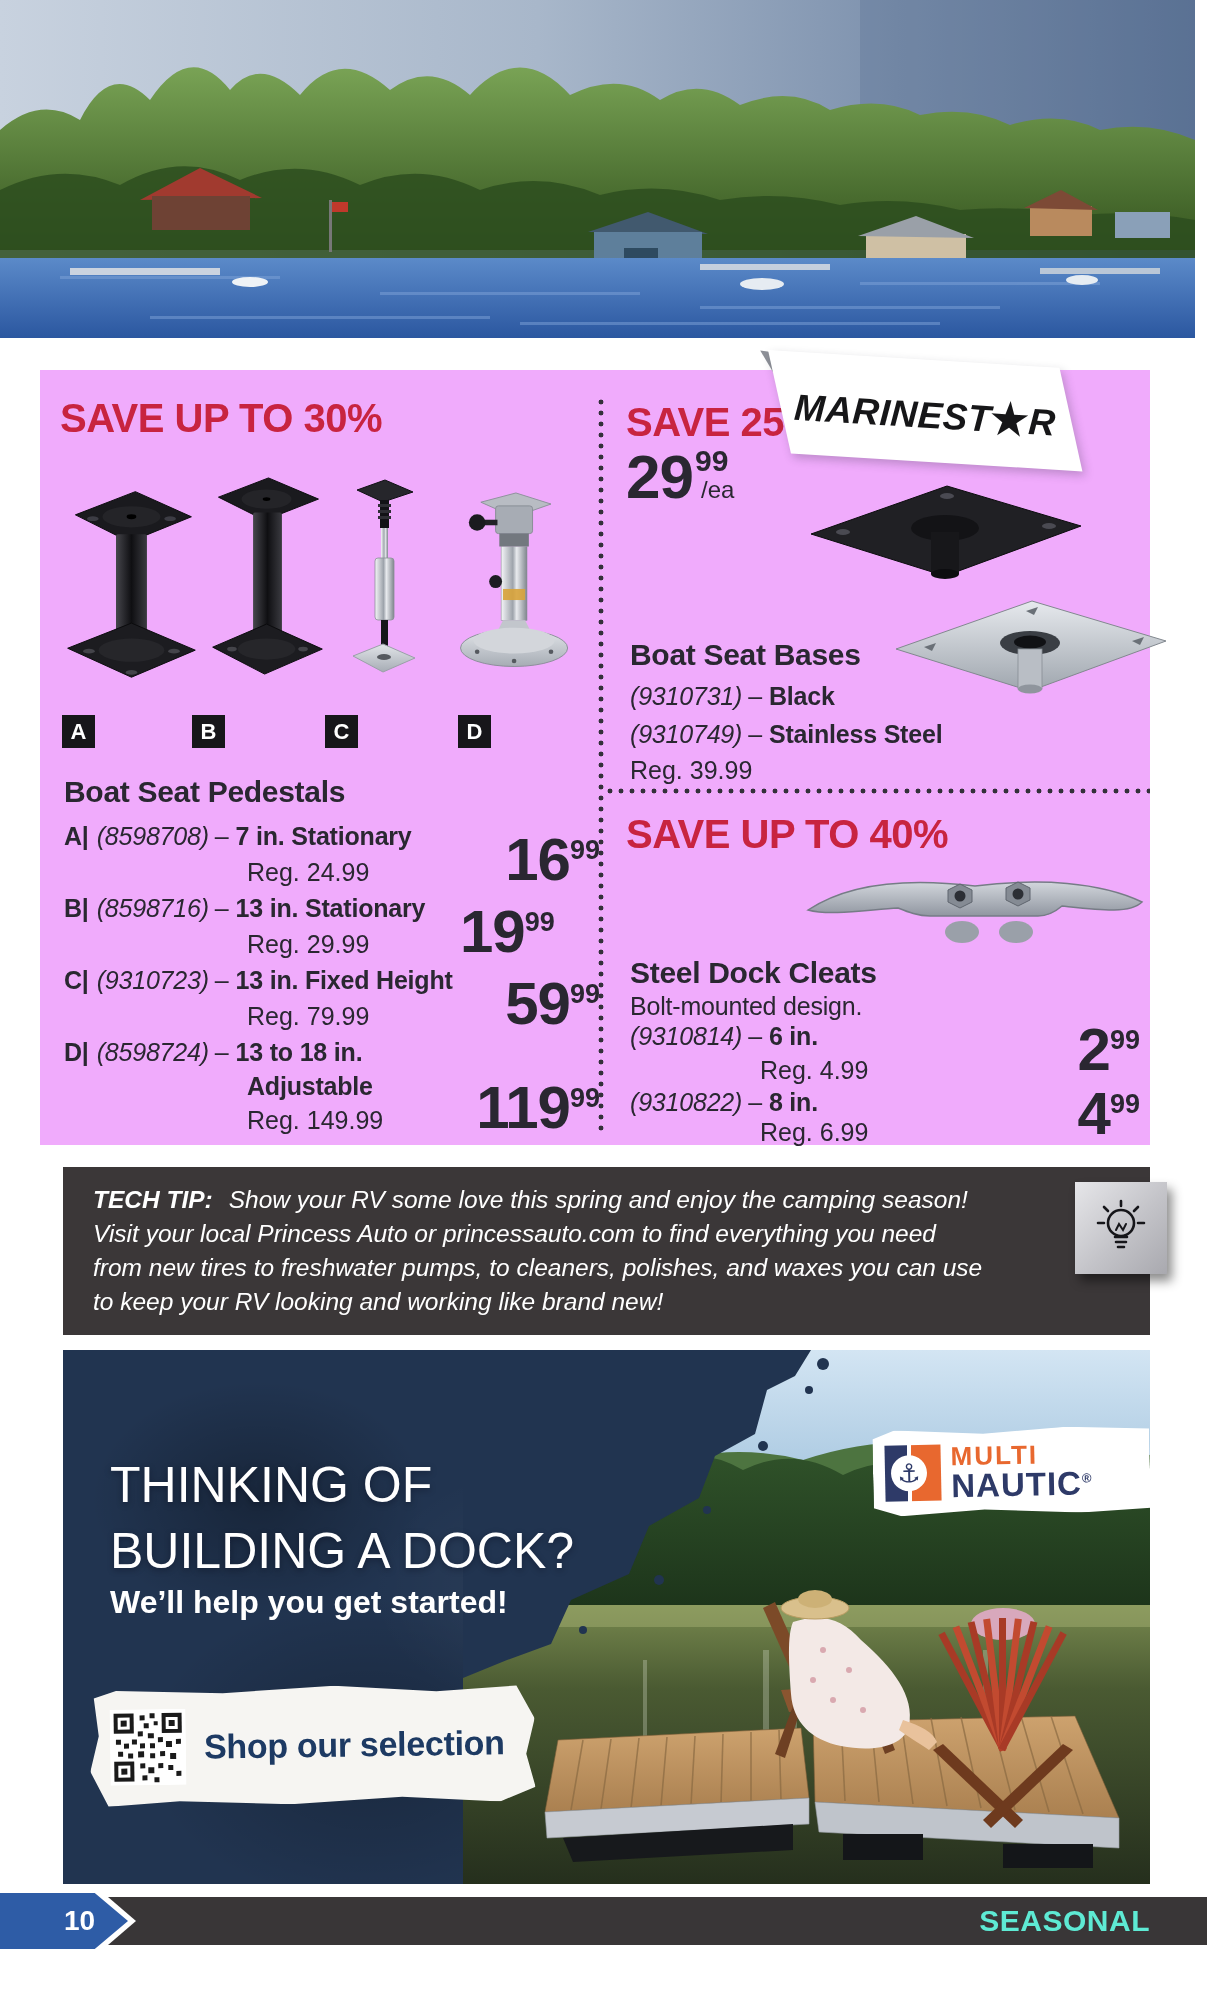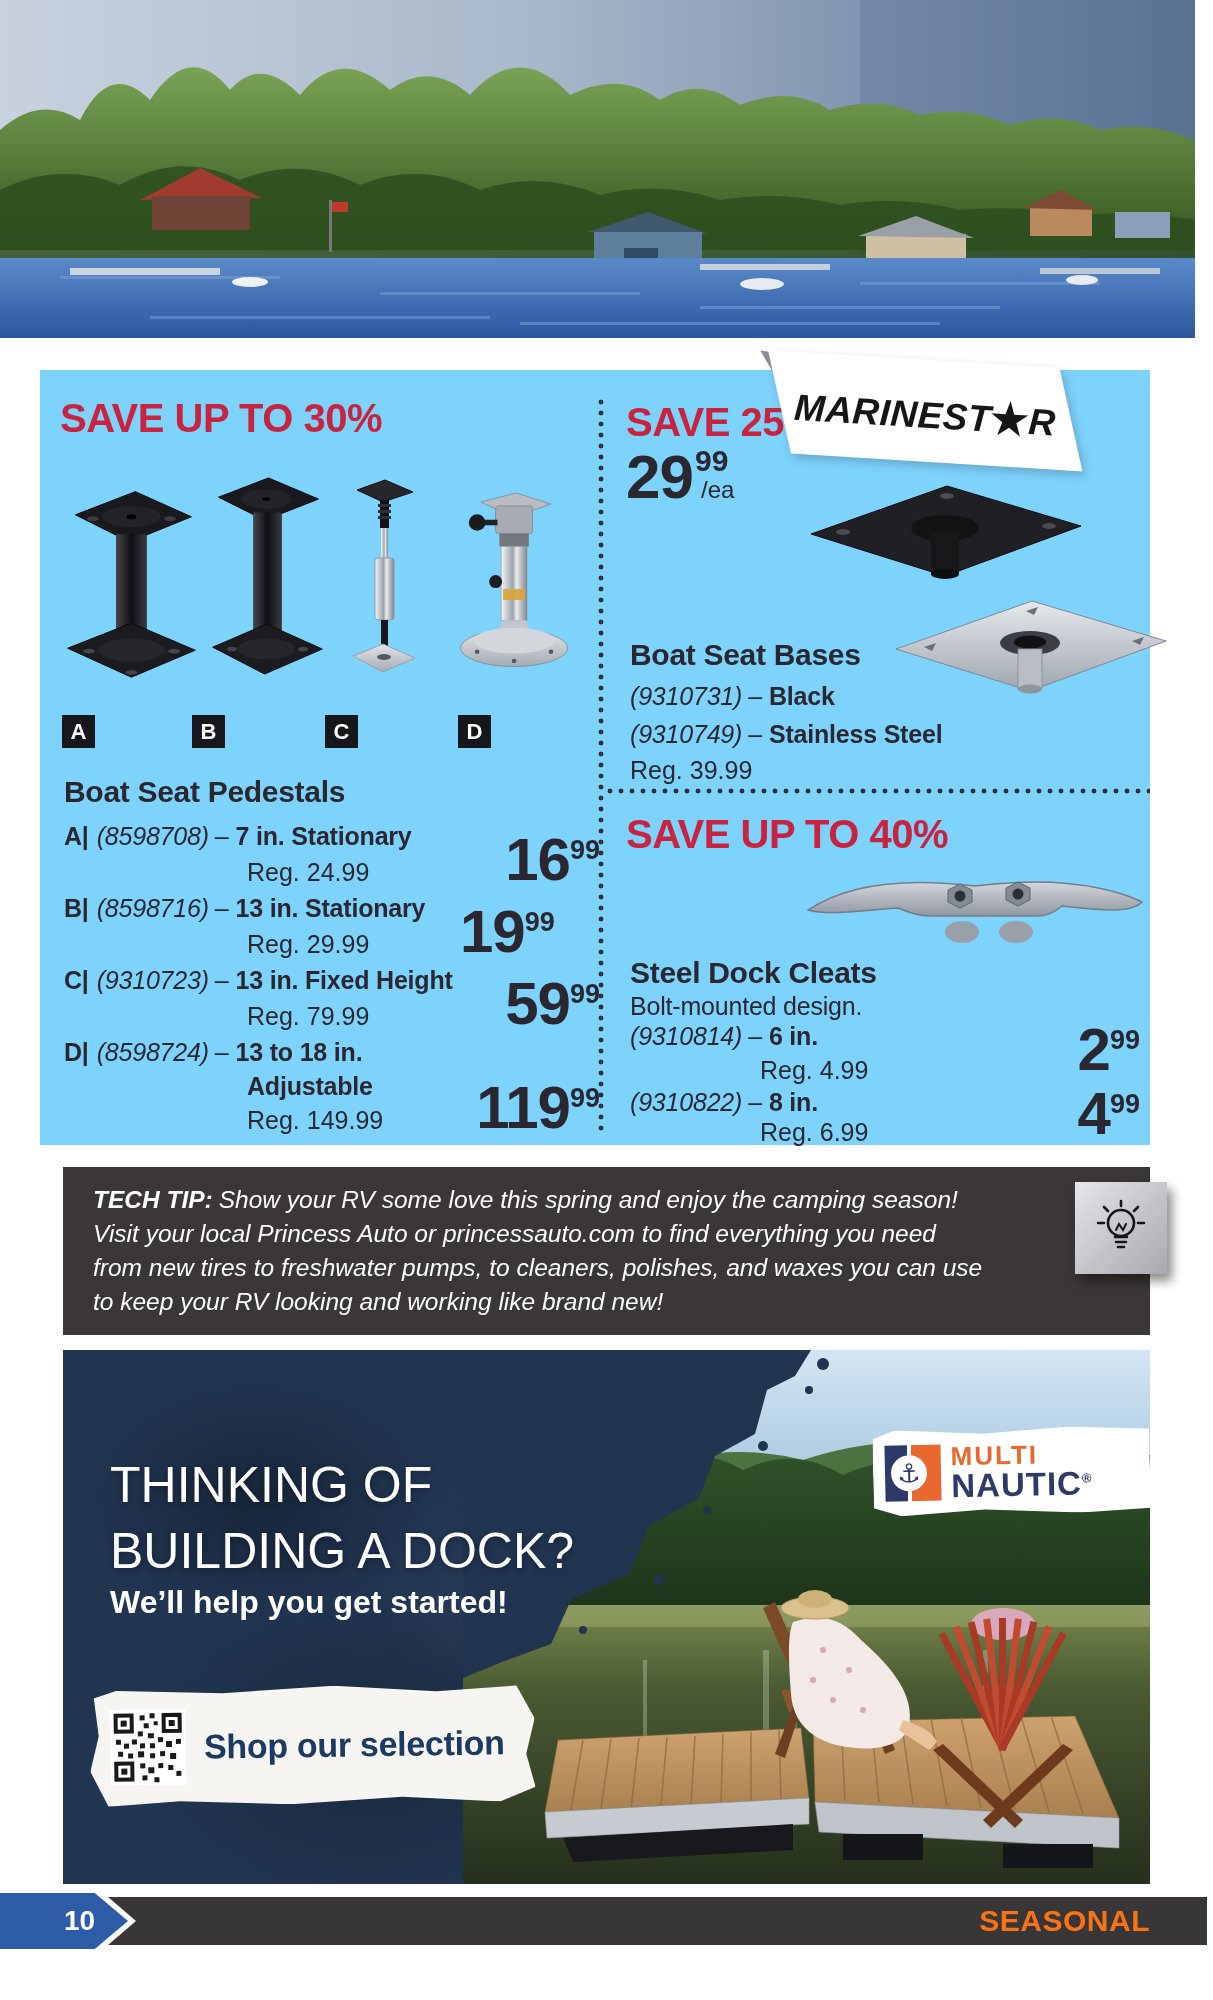--- a/index.html
+++ b/index.html
@@ -1,20 +1,20 @@
 <!DOCTYPE html>
 <html><head>
 <meta charset="utf-8">
 <style>
   html,body{margin:0;padding:0;background:#fff;}
   .page{position:relative;width:1213px;height:2000px;overflow:hidden;background:#fff;
         font-family:"Liberation Sans","DejaVu Sans",sans-serif;color:#2a2731;}
   .abs{position:absolute;}
   
-  .panel{left:40px;top:370px;width:1110px;height:775px;background:#7dd3fc;}
+  .panel{left:40px;top:370px;width:1110px;height:775px;background:#f0abfc;}
   .save-red{font-weight:800;font-size:40px;letter-spacing:-0.5px;color:#c82440;white-space:nowrap;}
   .chip{width:33px;height:33px;background:#17161a;color:#fff;font-weight:700;font-size:22px;
         display:flex;align-items:center;justify-content:center;}
   .sec-title{font-weight:800;font-size:30px;letter-spacing:-0.3px;white-space:nowrap;}
   .line{font-size:25px;letter-spacing:-0.2px;white-space:nowrap;}
   .line .marker{font-weight:800;margin-right:8px;}
   .line .part{font-style:italic;}
   .line .dash{margin:0 7px 0 6px;}
   .line .desc{font-weight:800;}
   .reg{font-size:25px;white-space:nowrap;}
@@ -35,21 +35,21 @@
              transform:rotate(3.5deg) skewX(16deg);transform-origin:top left;
              box-shadow:2px 4px 9px rgba(40,40,60,.25);display:flex;align-items:center;justify-content:center;}
   .ms-inner{transform:skewX(-16deg);font-style:italic;font-weight:800;font-size:37px;
             letter-spacing:0.5px;color:#161618;white-space:nowrap;}
   .ms-star{font-style:normal;font-size:1.3em;margin:0 -3px;position:relative;top:3px;}
   .ms-fold{left:758px;top:352px;width:0;height:0;border-top:30px solid #8e9198;border-left:24px solid transparent;
            transform:rotate(8deg);}
   
   .techtip{left:63px;top:1167px;width:1087px;height:168px;background:#3b3738;}
   .tt-text{left:30px;top:16px;width:1000px;color:#fff;font-style:italic;font-size:24.5px;line-height:34px;}
-  .tt-label{font-weight:800;margin-right:6px;}
+  .tt-label{font-weight:800;margin-right:16px;}
   .bulb-box{left:1075px;top:1182px;width:92px;height:92px;
             background:linear-gradient(135deg,#e6e6e9 0%,#c3c3c8 55%,#a9a9af 100%);
             box-shadow:5px 7px 10px rgba(0,0,0,.45);display:flex;align-items:center;justify-content:center;}
   
   .ad{left:63px;top:1350px;width:1087px;height:534px;
       background:radial-gradient(240px 170px at 18% 28%,rgba(0,0,0,.28),transparent 70%),
                  radial-gradient(320px 220px at 28% 75%,rgba(0,0,0,.22),transparent 70%),
                  radial-gradient(260px 180px at 45% 45%,rgba(255,255,255,.05),transparent 70%),
                  #213450;}
   .ad-photo{left:400px;top:0;width:687px;height:534px;}
@@ -66,21 +66,21 @@
   .mn-text{margin-left:10px;line-height:1;}
   .mn-top{color:#e8682f;font-weight:800;font-size:26px;letter-spacing:2px;}
   .mn-bottom{color:#2e3a68;font-weight:800;font-size:33px;letter-spacing:1px;}
   .mn-reg{font-size:13px;vertical-align:super;color:#2e3a68;font-weight:700;}
   .cta-band{left:27px;top:336px;width:445px;height:118px;background:#f6f5f2;transform:rotate(-0.8deg);
             clip-path:polygon(1% 8%,6% 2%,30% 5%,55% 0%,78% 6%,96% 2%,100% 30%,98% 60%,100% 88%,92% 100%,70% 95%,45% 100%,20% 96%,4% 100%,0% 70%,2% 40%);
             display:flex;align-items:center;}
   .cta-text{margin-left:18px;color:#1d3a63;font-weight:800;font-size:34px;letter-spacing:-0.3px;}
   
   .footer-bar{left:0;top:1897px;width:1207px;height:48px;background:#393637;}
-  .f-season{position:absolute;right:57px;top:0;height:48px;line-height:48px;color:#f97316;
+  .f-season{position:absolute;right:57px;top:0;height:48px;line-height:48px;color:#5eead4;
             font-weight:700;font-size:30px;letter-spacing:0.5px;}
   .chev-w{left:0;top:1893px;width:136px;height:56px;background:#fff;
           clip-path:polygon(0 0,76% 0,100% 50%,76% 100%,0 100%);}
   .chev-b{left:0;top:1893px;width:128px;height:56px;background:#2e5ca6;
           clip-path:polygon(0 0,74% 0,100% 50%,74% 100%,0 100%);
           display:flex;align-items:center;}
   .f-num{color:#fff;font-weight:700;font-size:28px;margin-left:64px;}
 </style>
 </head>
 <body>

